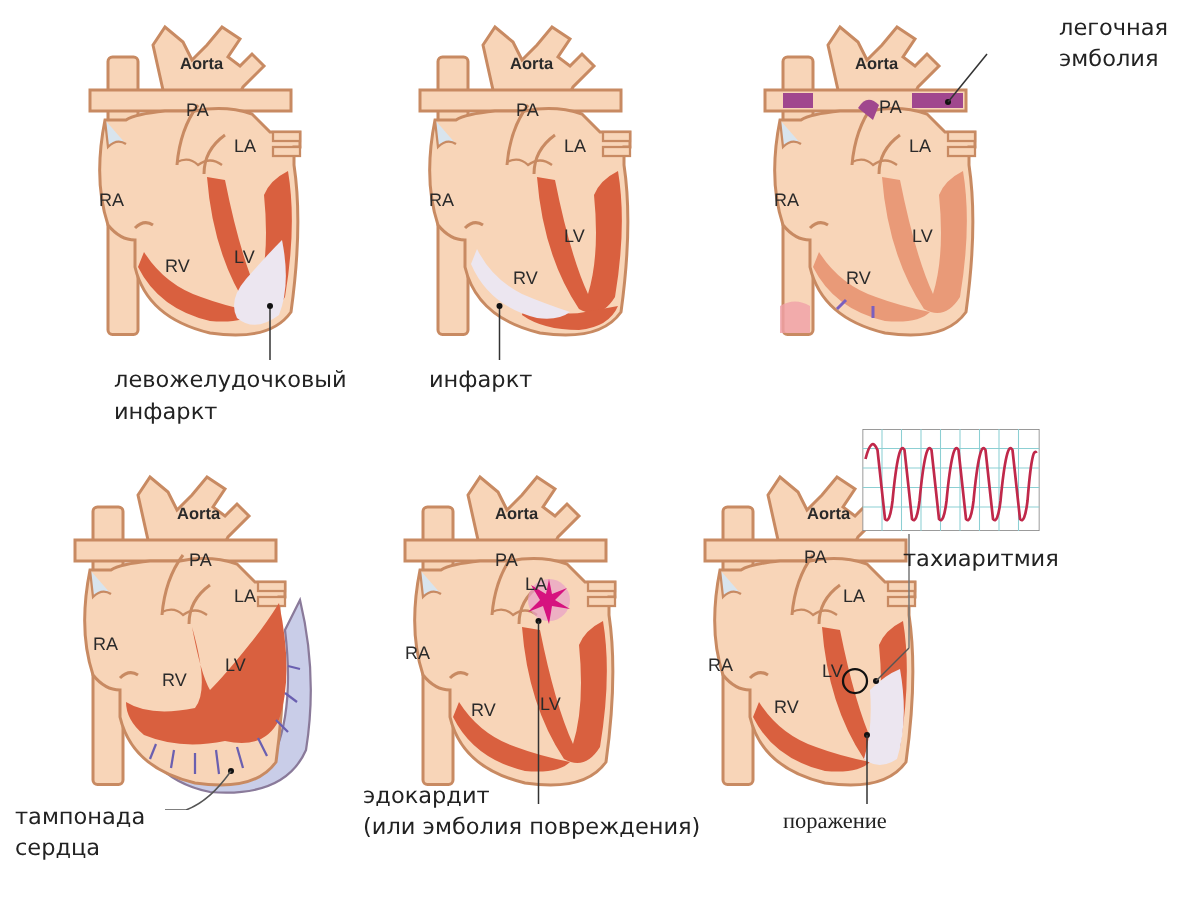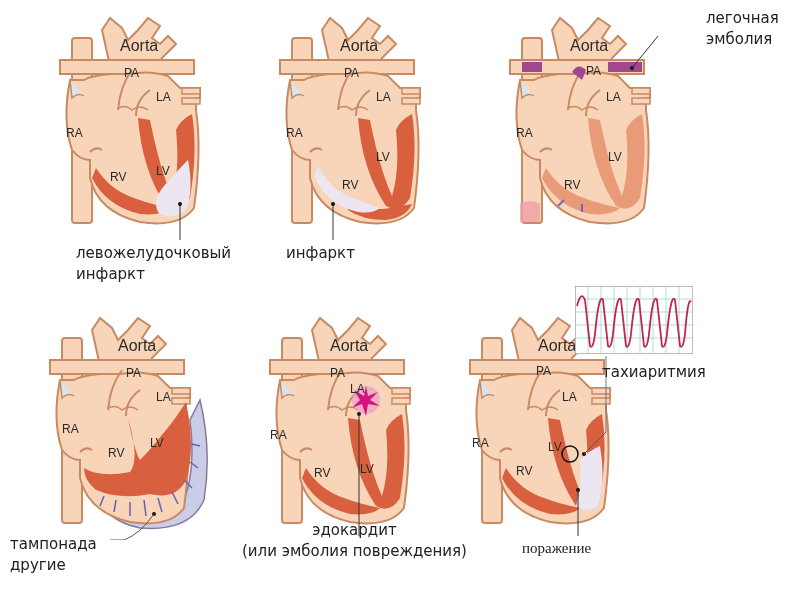--- a/index.html
+++ b/index.html
@@ -1,20 +1,20 @@
 <!DOCTYPE html>
 <html><head>
 <meta charset="utf-8">
 <style>
   html,body{margin:0;padding:0;background:#ffffff;}
   body{width:800px;height:600px;position:relative;overflow:hidden;font-family:"DejaVu Sans","Liberation Sans",sans-serif;}
   .panel{position:absolute;width:260px;height:300px;}
   .panel svg.heart{position:absolute;left:0;top:0;}
   .chamber{position:absolute;font-family:"Liberation Sans",sans-serif;font-size:12px;color:#2a2a2a;}
-  .chamber.small{font-size:16px;}
+  .chamber.small{font-size:11px;font-weight:bold;}
   .caption{position:absolute;font-family:"DejaVu Sans",sans-serif;font-size:15px;line-height:21px;color:#222;white-space:nowrap;}
   .caption span{display:block;}
   .ecg{position:absolute;left:575px;top:286px;width:118px;height:68px;}
 </style>
 </head>
 <body>
 
 <svg width="0" height="0" style="position:absolute">
   <defs>
     <g id="heart-base">
@@ -130,40 +130,40 @@
     <path d="M154 214 Q140 234 124 240 L110 240" fill="none" stroke="#555" stroke-width="1"></path>
   </svg>
   <div class="chamber small" style="left:118px;top:37px;">Aorta</div>
   <div class="chamber" style="left:126px;top:66px;">PA</div>
   <div class="chamber" style="left:156px;top:90px;">LA</div>
   <div class="chamber" style="left:62px;top:122px;">RA</div>
   <div class="chamber" style="left:108px;top:146px;">RV</div>
   <div class="chamber" style="left:150px;top:136px;">LV</div>
   <div class="caption" style="left:10px;top:234px;">
     <span>тампонада</span>
-    <span>другие</span>
+    <span>сердца</span>
   </div>
 </div>
 
 <div class="panel" style="left:220px;top:300px;">
   <svg class="heart" width="260" height="240" viewBox="0 0 260 240">
     <use href="#heart-base"></use>
     <use href="#myo-lv"></use>
     <circle cx="146" cy="100" r="14" fill="#e8a0c8" opacity="0.7"></circle>
     <path d="M146 86 L148 96 L158 92 L150 100 L160 106 L148 104 L146 116 L142 104 L132 108 L140 100 L134 90 L144 96 Z" fill="#d6127f"></path>
     <circle cx="139" cy="114" r="2" fill="#111"></circle>
     <line x1="139" y1="114" x2="139" y2="236" stroke="#333" stroke-width="1"></line>
   </svg>
   <div class="chamber small" style="left:110px;top:37px;">Aorta</div>
   <div class="chamber" style="left:110px;top:66px;">PA</div>
   <div class="chamber" style="left:130px;top:82px;">LA</div>
   <div class="chamber" style="left:50px;top:128px;">RA</div>
   <div class="chamber" style="left:94px;top:166px;">RV</div>
   <div class="chamber" style="left:140px;top:162px;">LV</div>
-  <div class="caption" style="left:22px;top:220px;text-align:center;">
+  <div class="caption" style="left:22px;top:220px;">
     <span>эдокардит</span>
     <span>(или эмболия повреждения)</span>
   </div>
 </div>
 
 <div class="panel" style="left:420px;top:300px;width:380px;">
   <svg class="heart" width="260" height="240" viewBox="0 0 260 240">
     <use href="#heart-base"></use>
     <use href="#myo-lv"></use>
     <path d="M160 160 Q170 150 180 146 Q186 180 178 206 Q166 214 156 206 Q162 186 160 160 Z" fill="#ece6f0"></path>

